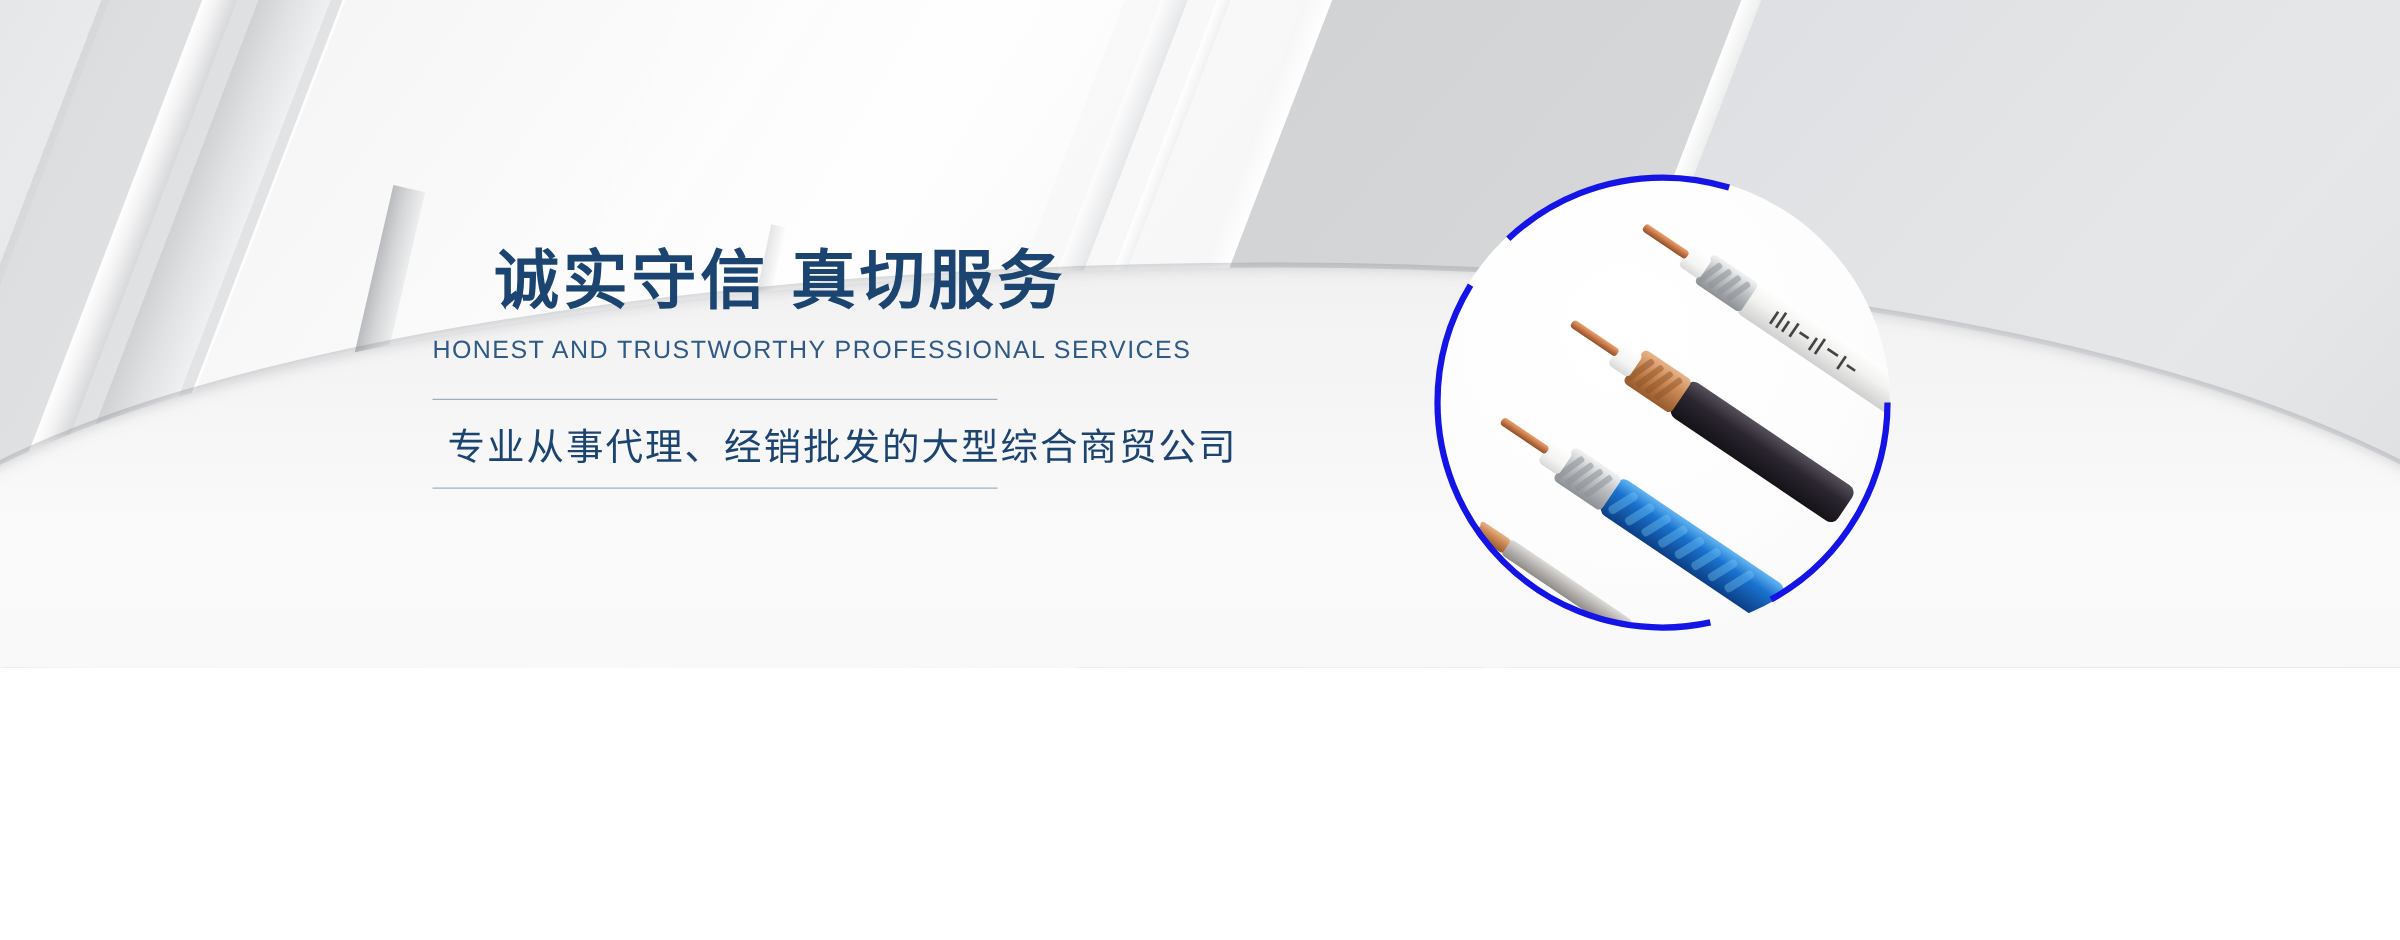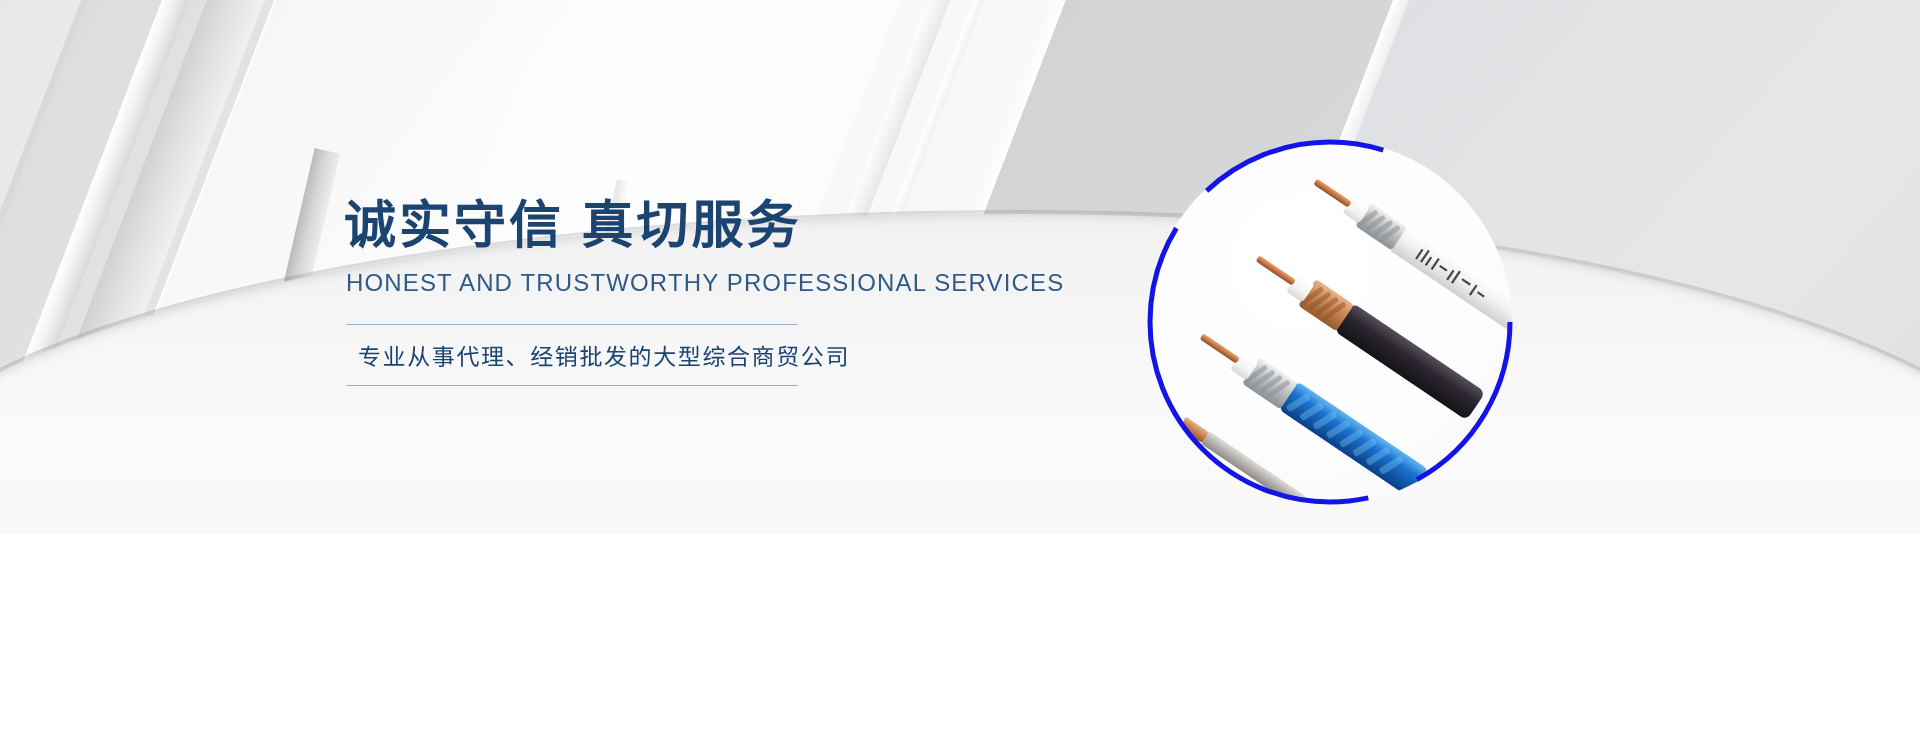--- a/index.html
+++ b/index.html
@@ -11,20 +11,21 @@
   body {
     font-family: "Liberation Sans", "DejaVu Sans", sans-serif;
   }
 
   .banner {
     position: relative;
     width: 1920px;
     height: 534px;
     overflow: hidden;
     background: linear-gradient(118deg, #d9dadc 0%, #e8e9ea 22%, #f2f2f3 48%, #e9eaeb 70%, #d5d6d8 100%);
+    text-align: center;
   }
 
   
   .bg-layer { position: absolute; inset: 0; overflow: hidden; }
 
   .panel {
     position: absolute;
     transform-origin: top left;
   }
 
@@ -175,39 +176,39 @@
     font-size: 52px;
     font-weight: bold;
     letter-spacing: 3px;
     line-height: 1.15;
     margin: 0;
     white-space: nowrap;
   }
 
   .subhead-en {
     color: #2f5a86;
-    font-size: 24px;
+    font-size: 20px;
     font-weight: 500;
     letter-spacing: 1.15px;
     margin: 13px 0 0 2px;
     white-space: nowrap;
   }
 
   .rule {
     height: 1px;
     background: #44699180;
     width: 452px;
     margin-left: 2px;
   }
   .rule-top { margin-top: 27px; }
   .rule-bot { margin-top: 0; }
 
   .tagline {
     color: #1b4471;
-    font-size: 23px;
+    font-size: 30px;
     letter-spacing: 1.6px;
     padding: 13px 0 13px 14px;
     margin: 0;
     white-space: nowrap;
   }
 
   
   .ribbon-wrap {
     margin-top: 32px;
     margin-left: 2px;

